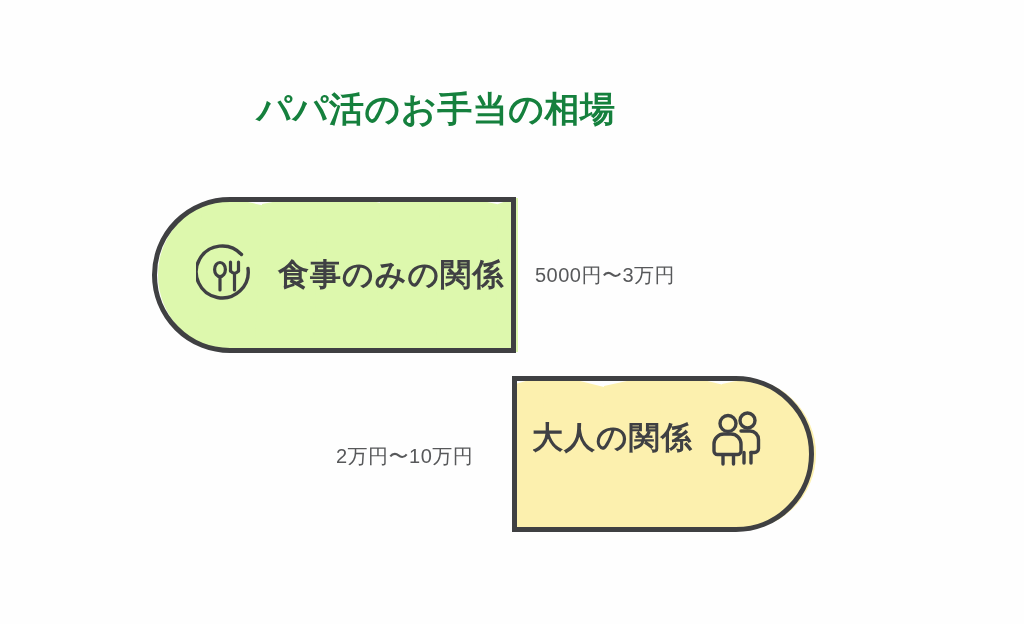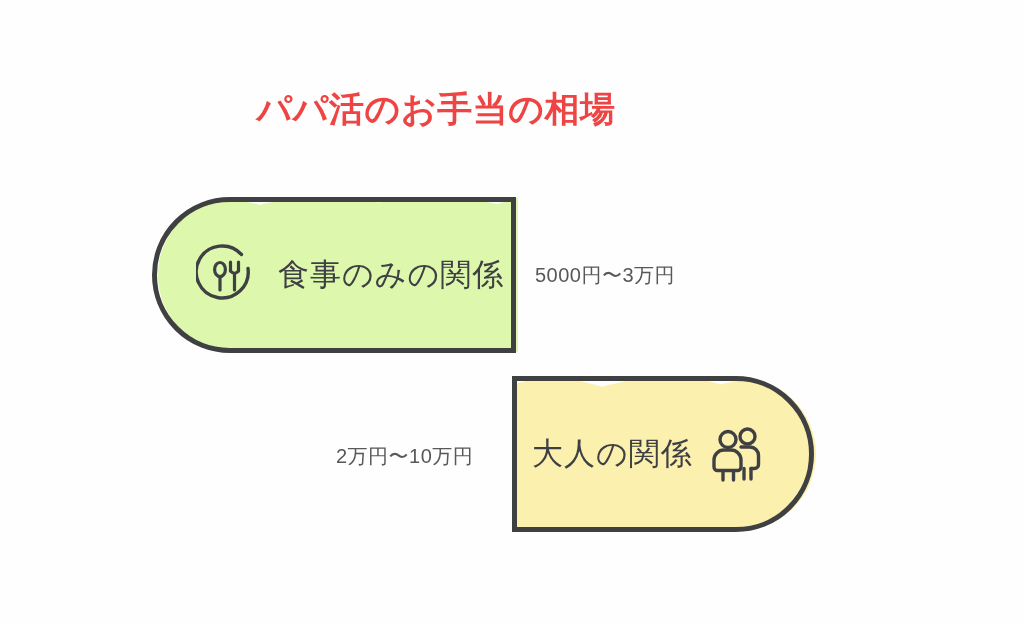--- a/index.html
+++ b/index.html
@@ -27,21 +27,21 @@
   
   .title {
     position: absolute;
     left: 0;
     top: 86px;
     width: 872px;
     text-align: center;
     font-size: 35px;
     font-weight: bold;
     letter-spacing: 0.5px;
-    color: #ef4444;
+    color: #15803d;
     white-space: nowrap;
   }
 
   
   .pill {
     position: absolute;
     box-sizing: border-box;
     border: 5px solid #3f4042;
     display: flex;
     align-items: center;
@@ -84,25 +84,25 @@
 
   
   .pill-inner {
     position: absolute;
     display: flex;
     align-items: center;
     z-index: 3;
     height: 156px;
   }
   .inner-green { left: 152px; top: 197px; width: 364px; padding-left: 44px; gap: 20px; }
-  .inner-yellow { left: 512px; top: 376px; width: 302px; padding-left: 20px; gap: 18px; }
+  .inner-yellow { left: 512px; top: 360px; width: 302px; padding-left: 20px; gap: 18px; }
 
   .pill-label {
     font-size: 31px;
-    font-weight: 400;
+    font-weight: 700;
     color: #3f4043;
     letter-spacing: 1px;
     white-space: nowrap;
   }
 
   .pill-icon {
     flex: 0 0 auto;
     line-height: 0;
   }
   .pill-icon svg { display: block; }

